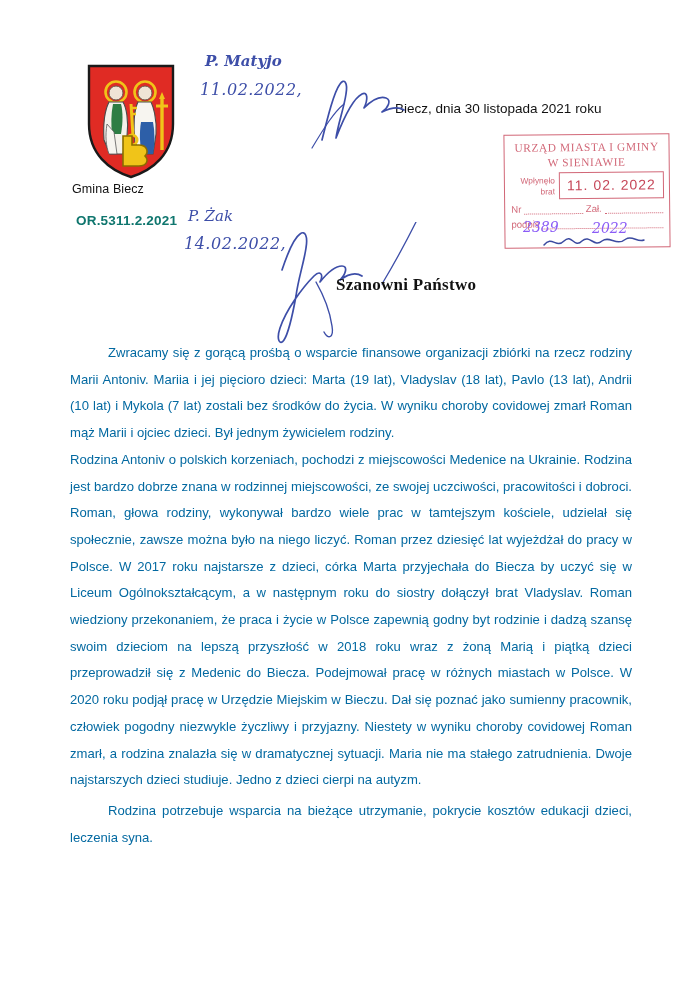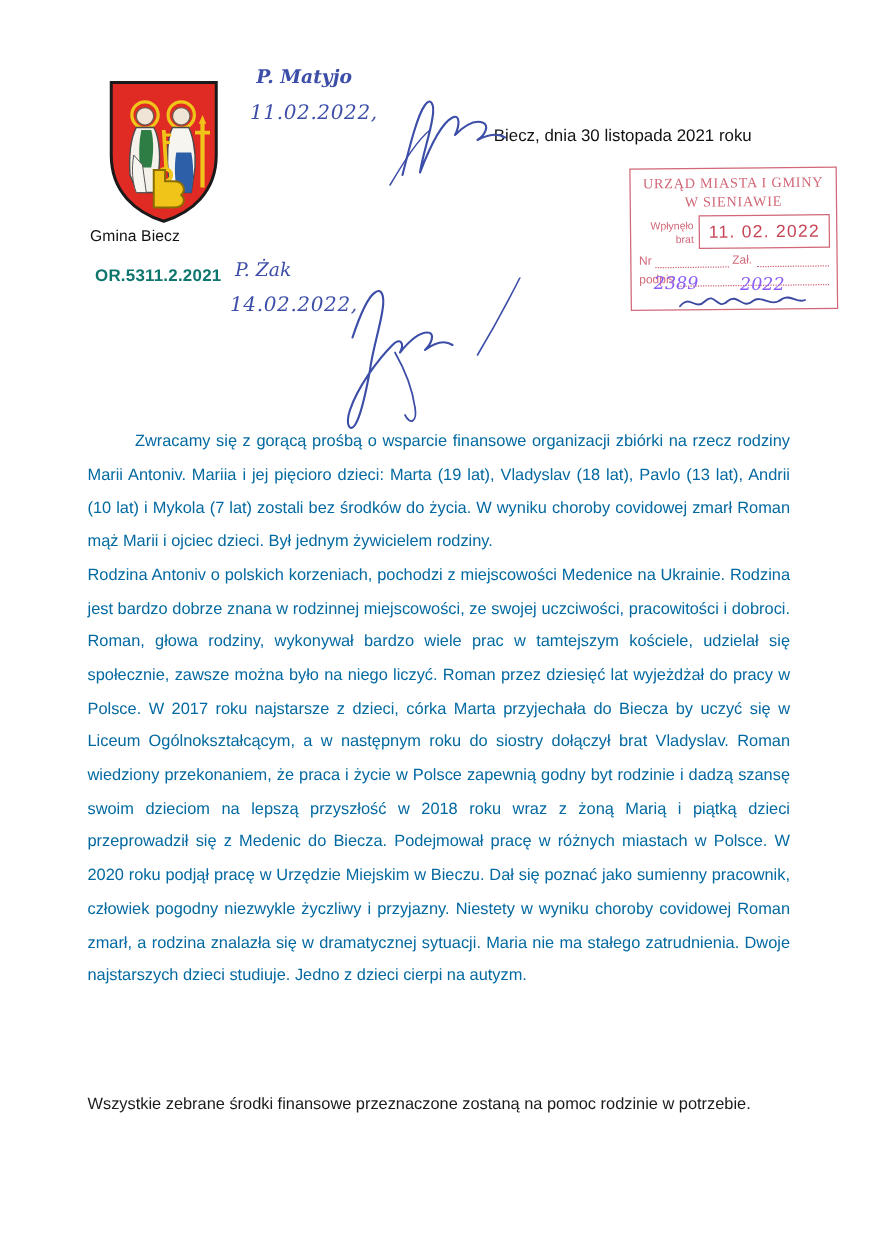--- a/index.html
+++ b/index.html
@@ -272,21 +272,22 @@
   <div class="hw hw-date" style="left:184px; top:234px;">14.02.2022,</div>
   <svg class="hw-sig-svg" style="left:268px; top:222px; width:150px; height:130px;">
     <path d="M14 48 C20 30 26 16 32 12 C37 8 40 14 38 26 C36 40 30 58 28 74
              C24 96 20 112 16 118 C12 124 8 118 12 106 C18 88 34 66 46 54
              C52 48 56 52 52 60 C60 50 68 44 74 44 C80 44 78 52 72 58
              C80 52 88 50 94 54" fill="none" stroke="#3d4ea8" stroke-width="1.7" stroke-linecap="round" stroke-linejoin="round"></path>
     <path d="M48 60 C56 74 62 90 64 104 C66 116 60 118 56 110" fill="none" stroke="#3d4ea8" stroke-width="1.4" stroke-linecap="round"></path>
     <path d="M148 0 C138 20 126 42 114 62" fill="none" stroke="#3d4ea8" stroke-width="1.3" stroke-linecap="round"></path>
   </svg>
 
+  <div class="salutation">Szanowni Państwo</div>
 
   <div class="body-text">
     <p class="indent">Zwracamy się z gorącą prośbą o wsparcie finansowe organizacji zbiórki na rzecz rodziny Marii Antoniv.   Mariia i jej pięcioro dzieci: Marta (19 lat), Vladyslav (18 lat), Pavlo (13 lat), Andrii (10 lat) i Mykola (7 lat) zostali bez środków do życia.  W wyniku choroby covidowej zmarł  Roman mąż Marii i ojciec dzieci. Był jednym żywicielem rodziny.</p>
     <p>Rodzina Antoniv o polskich korzeniach, pochodzi z miejscowości Medenice na Ukrainie. Rodzina jest bardzo dobrze znana w rodzinnej miejscowości, ze swojej uczciwości, pracowitości i dobroci. Roman, głowa rodziny, wykonywał bardzo wiele prac w tamtejszym kościele, udzielał się społecznie, zawsze można było na niego liczyć. Roman przez dziesięć lat wyjeżdżał do pracy w Polsce. W 2017 roku najstarsze z dzieci, córka Marta przyjechała do Biecza by uczyć się w Liceum Ogólnokształcącym, a w następnym roku do siostry dołączył brat Vladyslav. Roman wiedziony przekonaniem, że praca i życie w Polsce zapewnią godny byt rodzinie i dadzą szansę swoim dzieciom na lepszą przyszłość w 2018 roku wraz z żoną Marią i piątką dzieci przeprowadził się z Medenic do Biecza. Podejmował pracę w różnych miastach w Polsce. W 2020 roku podjął pracę w Urzędzie Miejskim w Bieczu. Dał się poznać jako sumienny pracownik, człowiek pogodny niezwykle życzliwy i przyjazny. Niestety w wyniku choroby covidowej Roman zmarł, a rodzina znalazła się w dramatycznej sytuacji. Maria nie ma stałego zatrudnienia. Dwoje najstarszych dzieci studiuje. Jedno z dzieci cierpi na autyzm.</p>
+    <p class="indent gap">Rodzina potrzebuje wsparcia na bieżące utrzymanie, pokrycie kosztów edukacji dzieci, leczenia syna.</p>
   </div>
 
-  <div class="closing">Wszystkie zebrane środki finansowe przeznaczone zostaną na pomoc rodzinie w potrzebie.</div>
 
 </div>
 
 </body></html>

